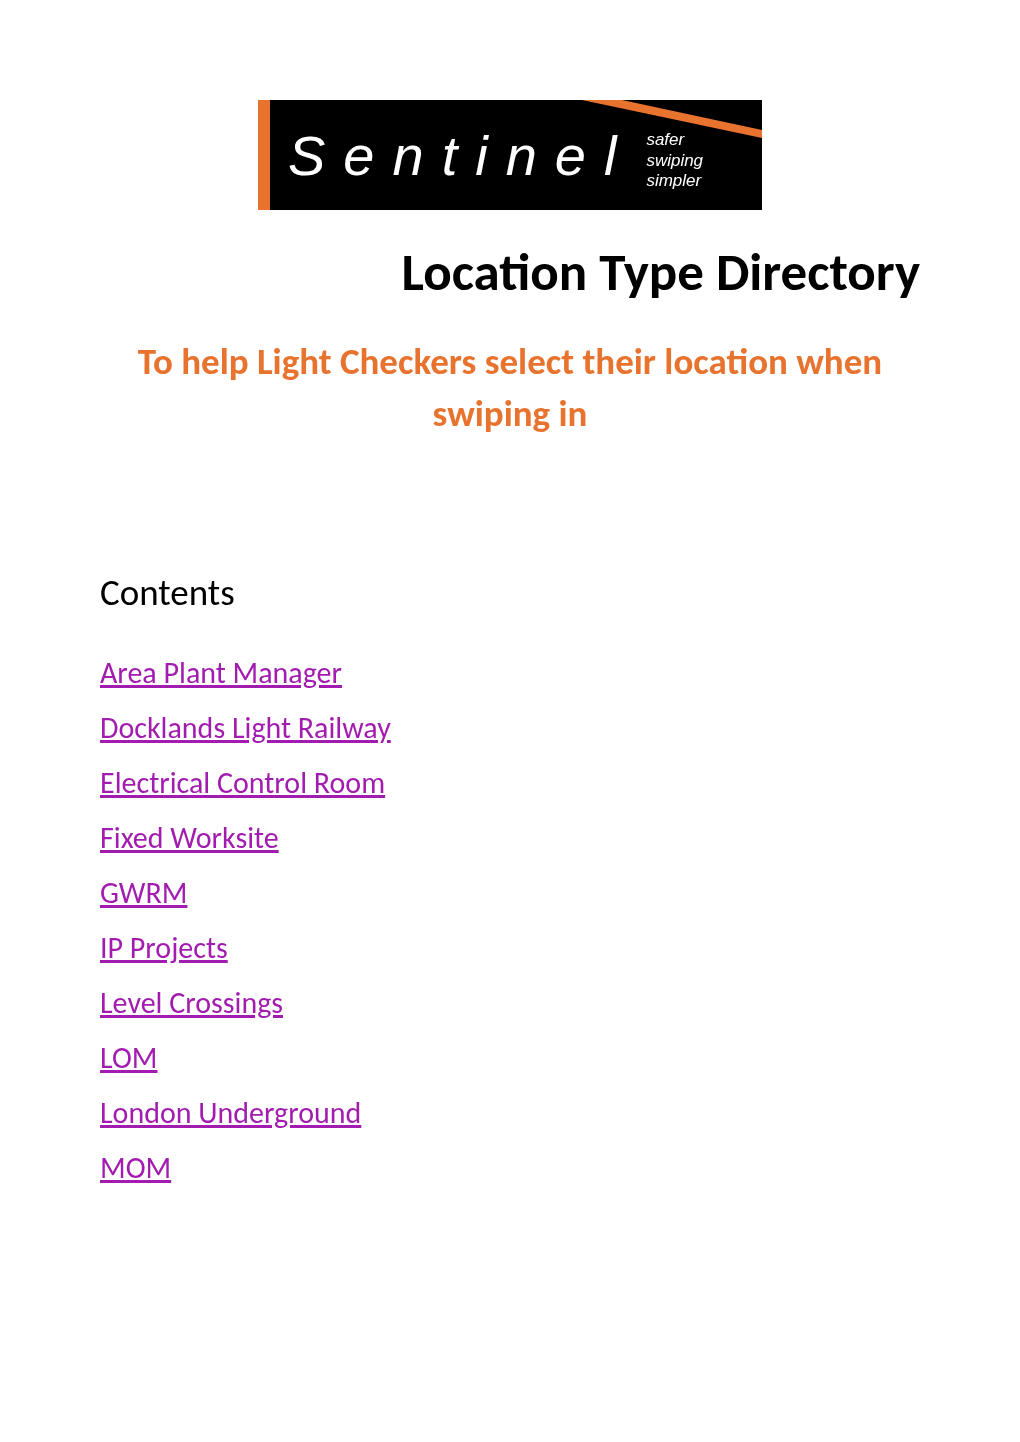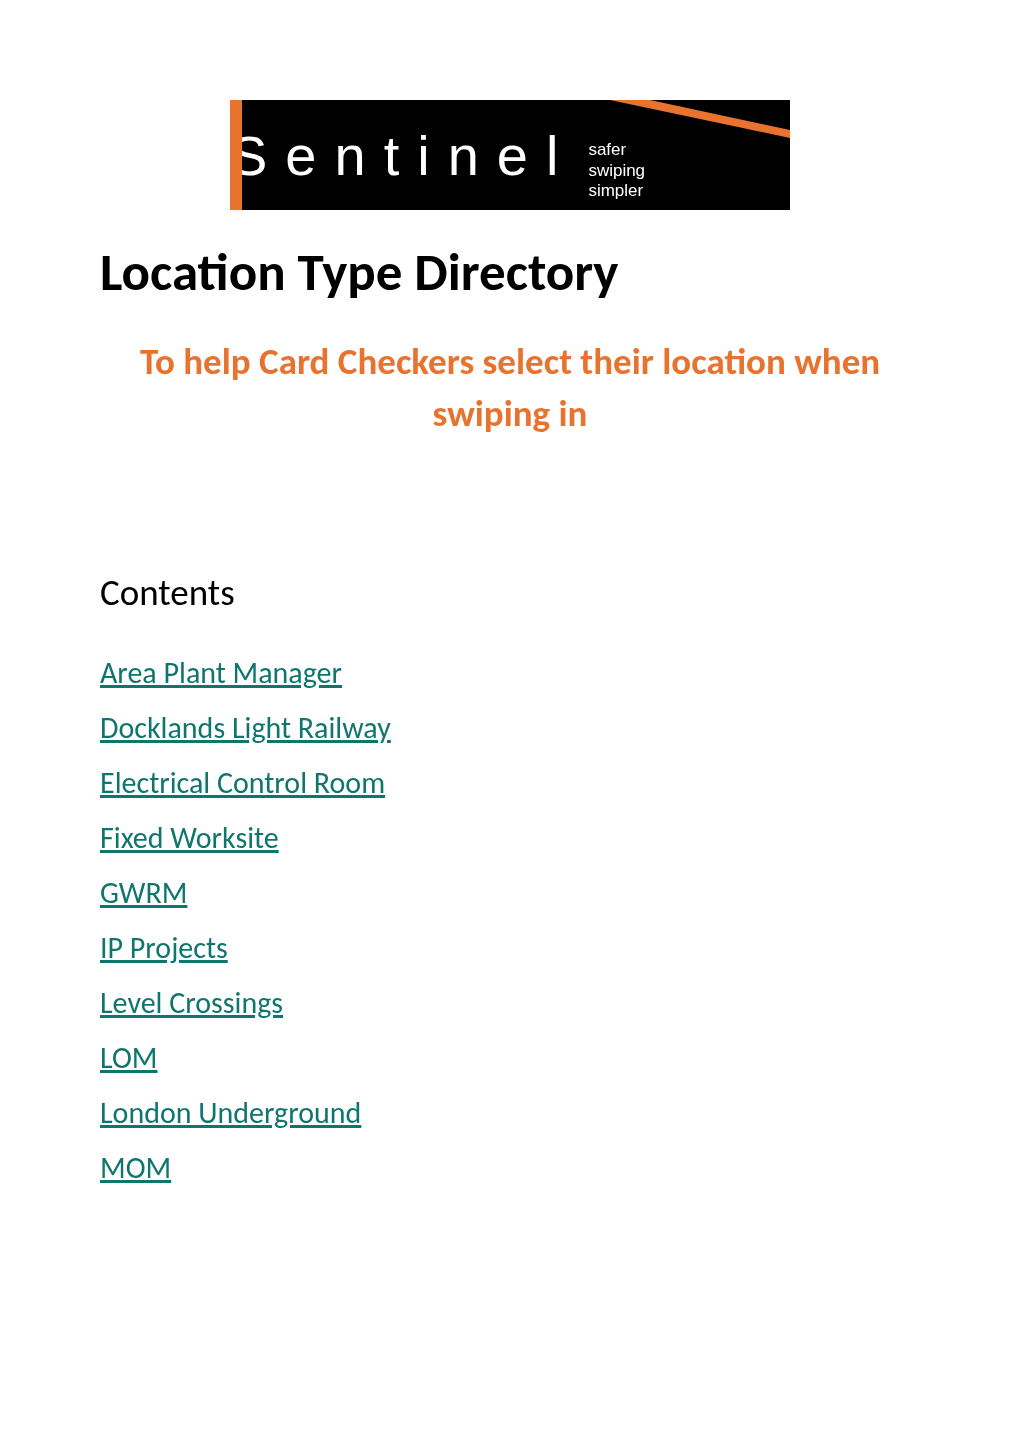--- a/index.html
+++ b/index.html
@@ -13,26 +13,28 @@
       width: 1020px;
       height: 1442px;
       padding: 100px 100px 80px 100px;
     }
     .logo-container {
       display: flex;
       justify-content: center;
       margin-bottom: 30px;
     }
     .logo {
-      width: 560px;
+      width: 504px;
       height: 110px;
       position: relative;
       background: #000000;
       display: flex;
       align-items: center;
+      padding-left: 30px;
+      font-style: italic;
     }
     .logo-bar {
       position: absolute;
       left: 0;
       top: 0;
       bottom: 0;
       width: 12px;
       background: #e8732e;
     }
     .logo-main {
@@ -44,21 +46,21 @@
     }
     .logo-tagline {
       display: flex;
       flex-direction: column;
       margin-left: 12px;
       color: #ffffff;
       font-size: 17px;
       line-height: 1.2;
       font-family: Arial, sans-serif;
       position: relative;
-      top: 16px;
+      top: 6px;
     }
     .logo-triangle {
       position: absolute;
       right: 0;
       top: 0;
       width: 0;
       height: 0;
       border-style: solid;
     }
     .logo-triangle-orange {
@@ -66,21 +68,21 @@
       border-color: transparent #e8732e transparent transparent;
       top: 0;
     }
     .logo-triangle-black {
       border-width: 0 140px 30px 0;
       border-color: transparent #000000 transparent transparent;
       top: 0;
       right: 0;
     }
     .title {
-      text-align: left;
+      text-align: right;
       font-size: 53px;
       font-weight: bold;
       color: #000000;
       margin-bottom: 32px;
     }
     .subtitle {
       text-align: center;
       font-size: 37px;
       font-weight: bold;
       color: #e8732e;
@@ -94,21 +96,21 @@
       margin-bottom: 39px;
     }
     .toc-list {
       list-style: none;
     }
     .toc-item {
       margin-bottom: 18px;
     }
     .toc-link {
       font-size: 30px;
-      color: #0f766e;
+      color: #a21caf;
       text-decoration: underline;
       cursor: pointer;
     }
   </style>
 </head>
 <body>
 
 <div class="logo-container">
   <div class="logo">
     <div class="logo-bar"></div>
@@ -118,21 +120,21 @@
       <span>swiping</span>
       <span>simpler</span>
     </div>
     <div class="logo-triangle logo-triangle-orange"></div>
     <div class="logo-triangle logo-triangle-black"></div>
   </div>
 </div>
 
 <h1 class="title">Location Type Directory</h1>
 
-<h2 class="subtitle">To help Card Checkers select their location when swiping in</h2>
+<h2 class="subtitle">To help Light Checkers select their location when swiping in</h2>
 
 <h3 class="contents-heading">Contents</h3>
 
 <ul class="toc-list">
   <li class="toc-item">
     <a class="toc-link">Area Plant Manager</a>
   </li>
   <li class="toc-item">
     <a class="toc-link">Docklands Light Railway</a>
   </li>

